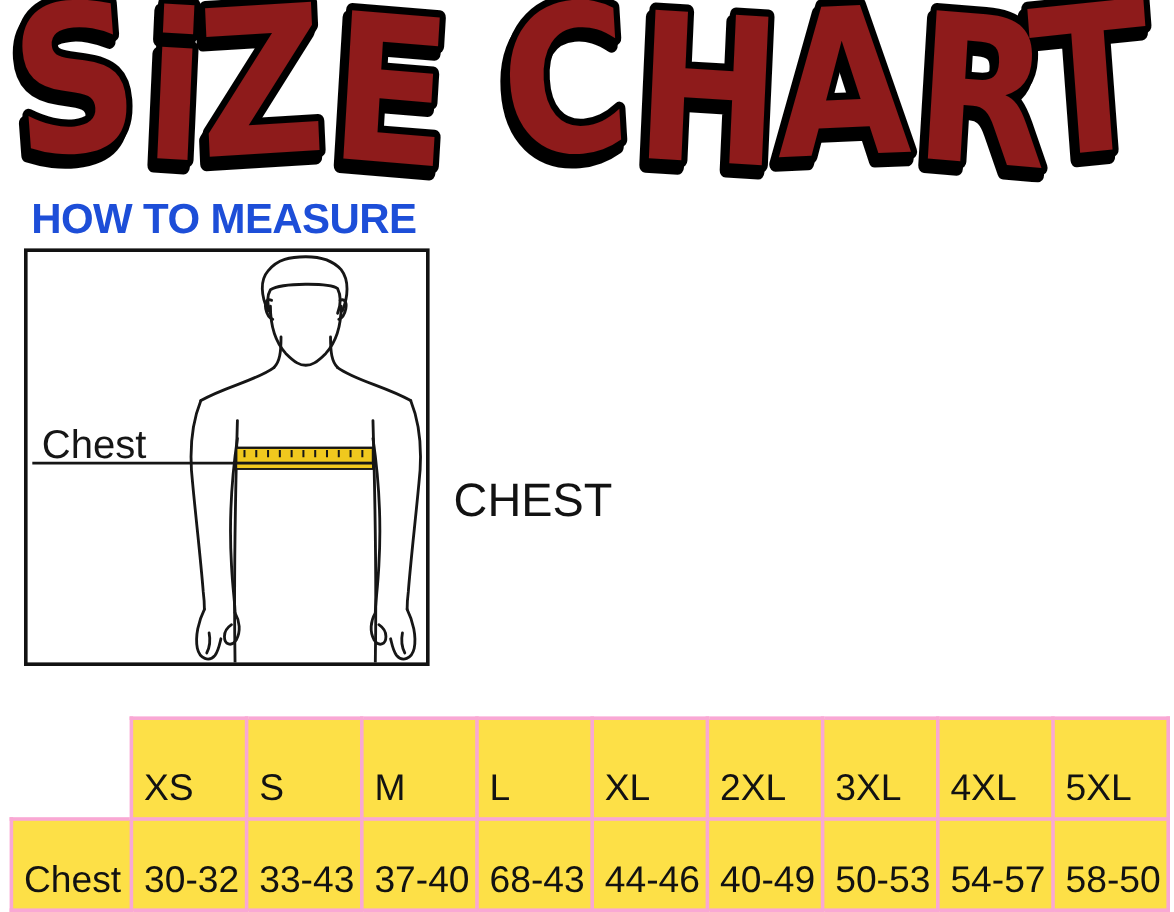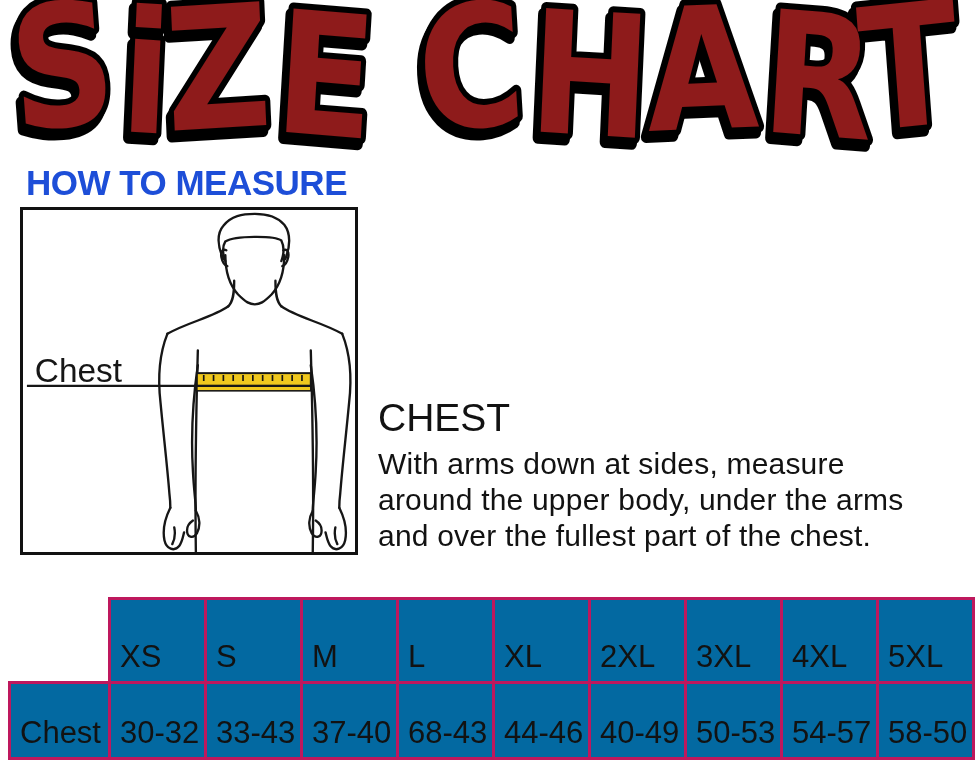--- a/index.html
+++ b/index.html
@@ -30,21 +30,21 @@
     position:absolute; left:378px; top:446px;
     font-size:30px; line-height:36px; font-weight:400; color:#121212;
     letter-spacing:0.2px;
   }
   table.size-table {
     position:absolute; left:8px; top:597px;
     border-collapse:collapse; table-layout:fixed;
     font-family:"Liberation Sans", sans-serif;
   }
   table.size-table td, table.size-table th {
-    border:3px solid #be185d; background:#0369a1;
+    border:3px solid #f9a8d4; background:#fde047;
     vertical-align:bottom; text-align:left;
     padding:0 0 6px 9px; font-size:31px; font-weight:400; color:#121212;
   }
   table.size-table .corner { border:none; background:transparent; }
   table.size-table tr.hdr  { height:84px; }
   table.size-table tr.data { height:76px; }
   .colw0 { width:100px; } .colw { width:96px; }
 </style>
 </head>
 <body>
@@ -90,25 +90,20 @@
         <path stroke="#161616" stroke-width="1.7" fill="none" d="M 184 168 v 6 M 194 168 v 6 M 204 168 v 6 M 214 168 v 6 M 224 168 v 6 M 234 168 v 6 M 244 168 v 6 M 254 168 v 6 M 264 168 v 6 M 274 168 v 6 M 284 168 v 6"></path>
         <rect x="177" y="179" width="116" height="5" stroke="#161616" stroke-width="1.6" fill="#f0c81e"></rect>
       </g>
 
       <path d="M 4 179 L 293 179" stroke="#161616" stroke-width="2.4" fill="none"></path>
       <text x="12" y="175" font-size="34" fill="#161616">Chest</text>
     </svg>
   </div>
 
   <div class="chest-heading">CHEST</div>
-  <div class="chest-desc">
-    <div>With arms down at sides, measure</div>
-    <div>around the upper body, under the arms</div>
-    <div>and over the fullest part of the chest.</div>
-  </div>
 
   <table class="size-table">
     <tbody>
         <tr class="hdr">
       <td class="corner colw0"></td>
       <th class="colw">XS</th>
       <th class="colw">S</th>
       <th class="colw">M</th>
       <th class="colw">L</th>
       <th class="colw">XL</th>

